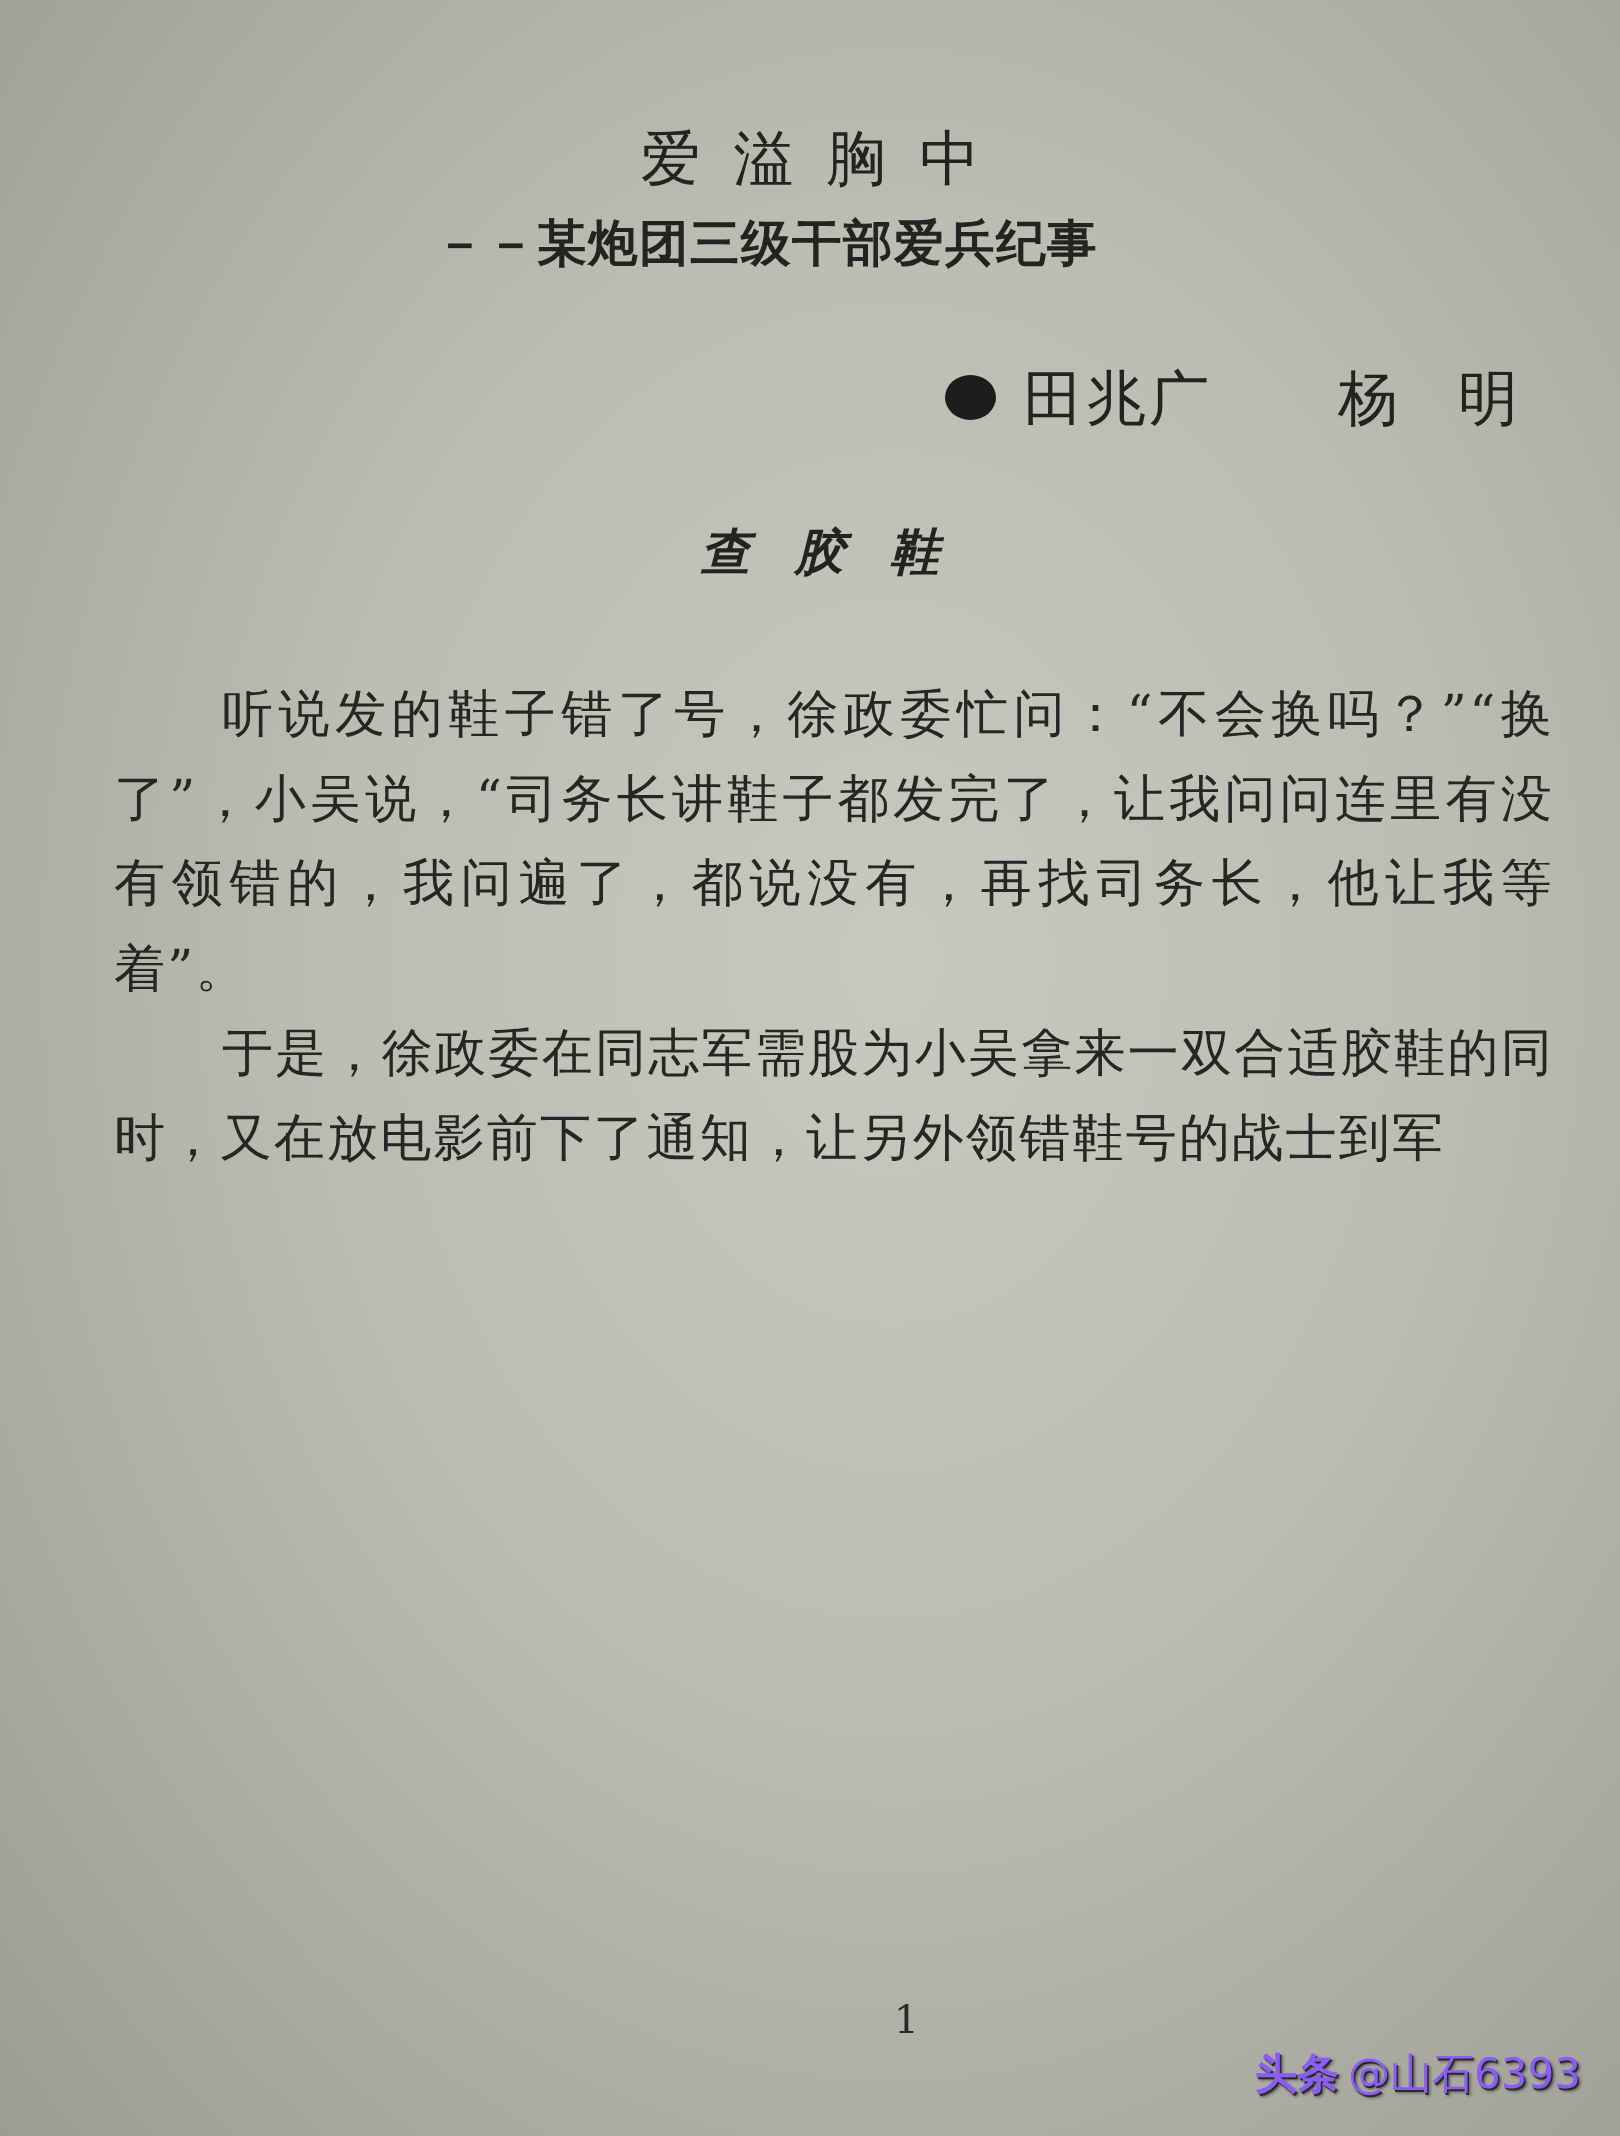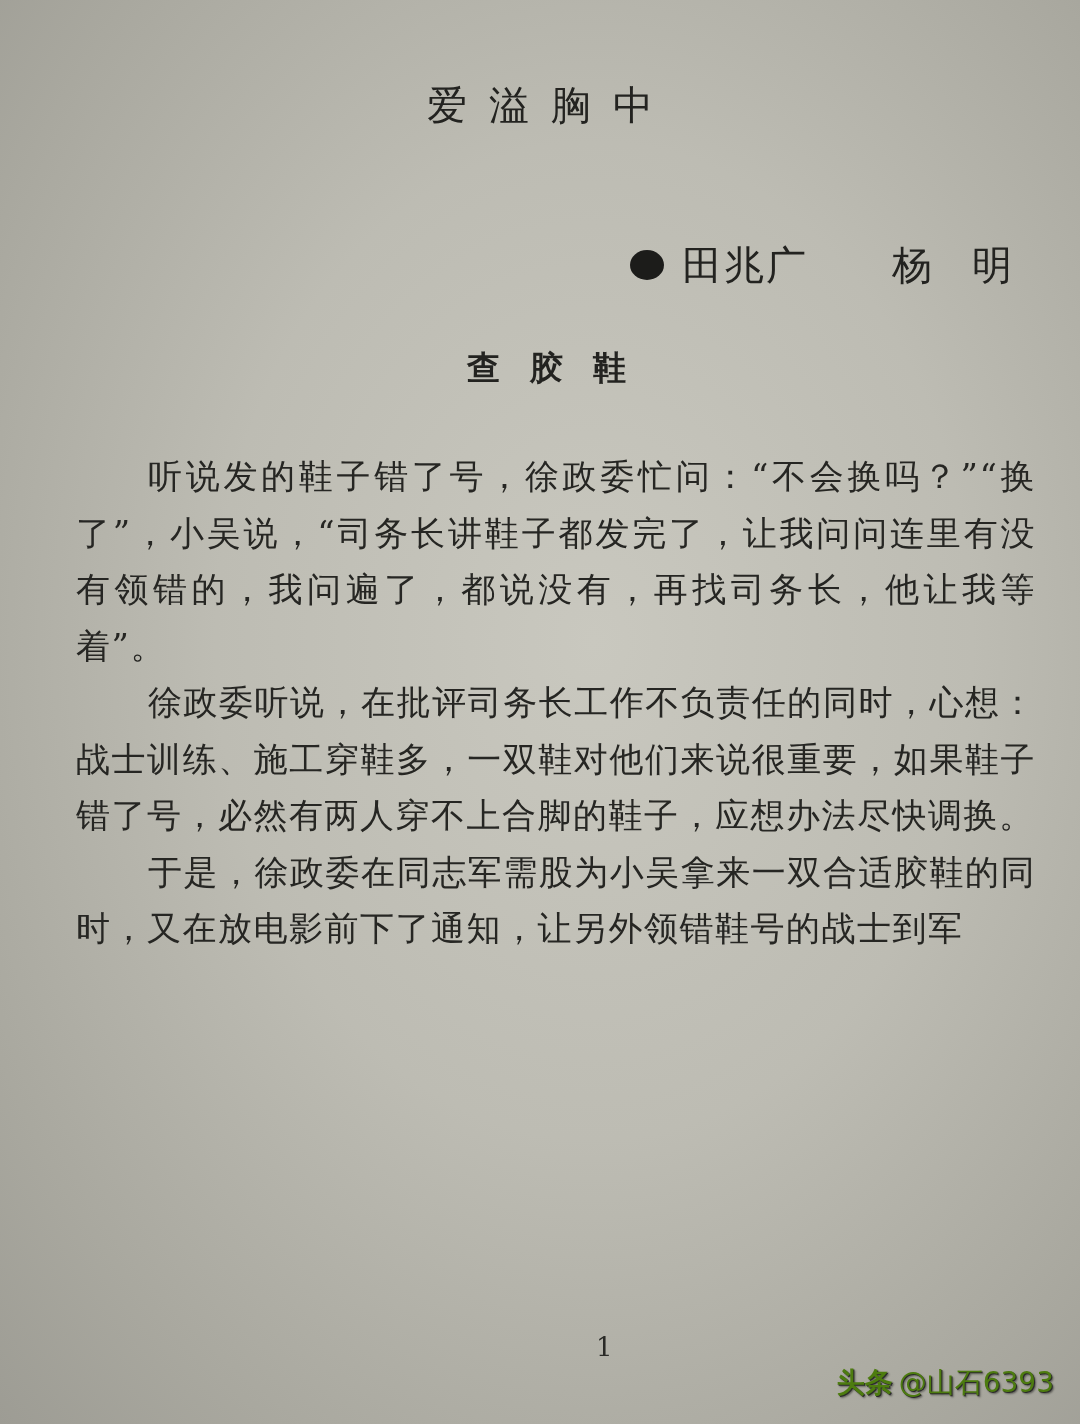--- a/index.html
+++ b/index.html
@@ -69,20 +69,21 @@
       left: 0; width: 1080px;
       top: 346px;
       text-align: center;
       font-size: 33px;
       letter-spacing: 30px;
       padding-left: 43px;
       box-sizing: border-box;
       margin: 0;
       font-weight: bold;
       color: #232320;
+      font-style: italic;
     }
     .body {
       position: absolute;
       left: 76px;
       top: 448px;
       width: 960px;
       font-size: 34px;
       line-height: 56.5px;
       color: #262623;
     }
@@ -98,45 +99,45 @@
       top: 1332px;
       font-size: 26px;
       color: #2a2a27;
     }
     .watermark {
       position: absolute;
       right: 26px;
       top: 1364px;
       font-family: "DejaVu Sans", "Liberation Sans", sans-serif;
       font-size: 28px;
-      color: #4d7c0f;
+      color: #8b5cf6;
       text-shadow: 1px 1px 0 #2b2b2b, 2px 2px 2px rgba(0,0,0,0.45);
       white-space: nowrap;
     }
     .watermark .brand { font-weight: bold; margin-right: 6px; }
   </style>
 </head>
 <body>
 
 <div class="page">
 
   <h1 class="title">爱溢胸中</h1>
 
+  <h2 class="subtitle">－－某炮团三级干部爱兵纪事</h2>
 
   <div class="byline">
     <span class="dot"></span>
     <span class="author-1">田兆广</span>
     <span class="author-2">杨明</span>
   </div>
 
   <h3 class="section-title">查胶鞋</h3>
 
   <div class="body">
     <p>听说发的鞋子错了号，徐政委忙问：“不会换吗？”“换了”，小吴说，“司务长讲鞋子都发完了，让我问问连里有没有领错的，我问遍了，都说没有，再找司务长，他让我等着”。</p>
-    <p>徐政委听说，在批评司务长工作不负责任的同时，心想：战士训练、施工穿鞋多，一双鞋对他们来说很重要，如果鞋子错了号，必然有两人穿不上合脚的鞋子，应想办法尽快调换。</p>
     <p>于是，徐政委在同志军需股为小吴拿来一双合适胶鞋的同时，又在放电影前下了通知，让另外领错鞋号的战士到军</p>
   </div>
 
   <div class="page-number">1</div>
 
   <div class="watermark">
     <span class="brand">头条</span><span>@山石6393</span>
   </div>
 
 </div>

